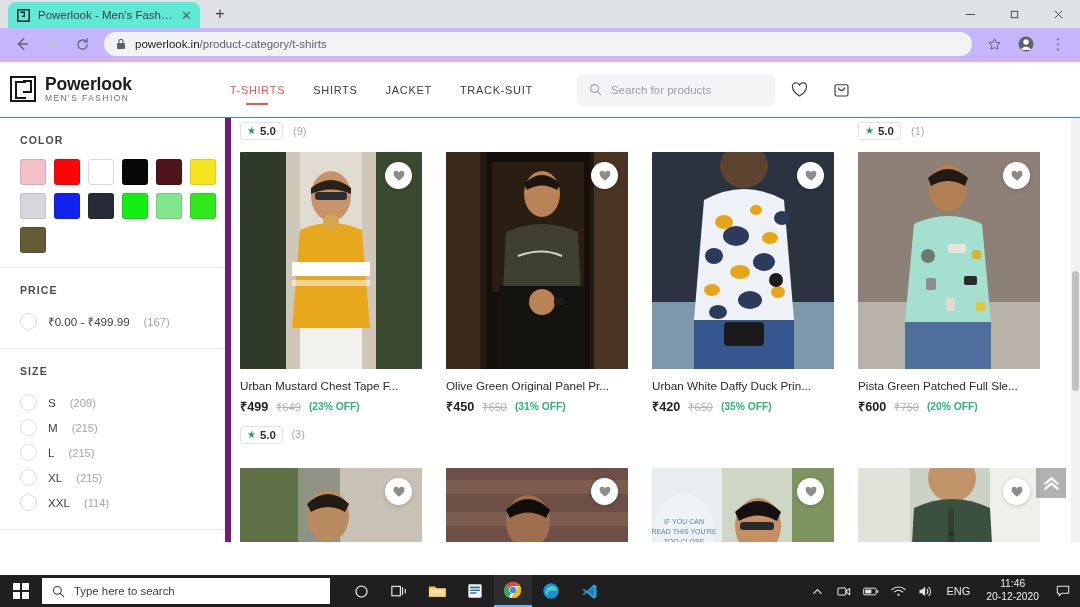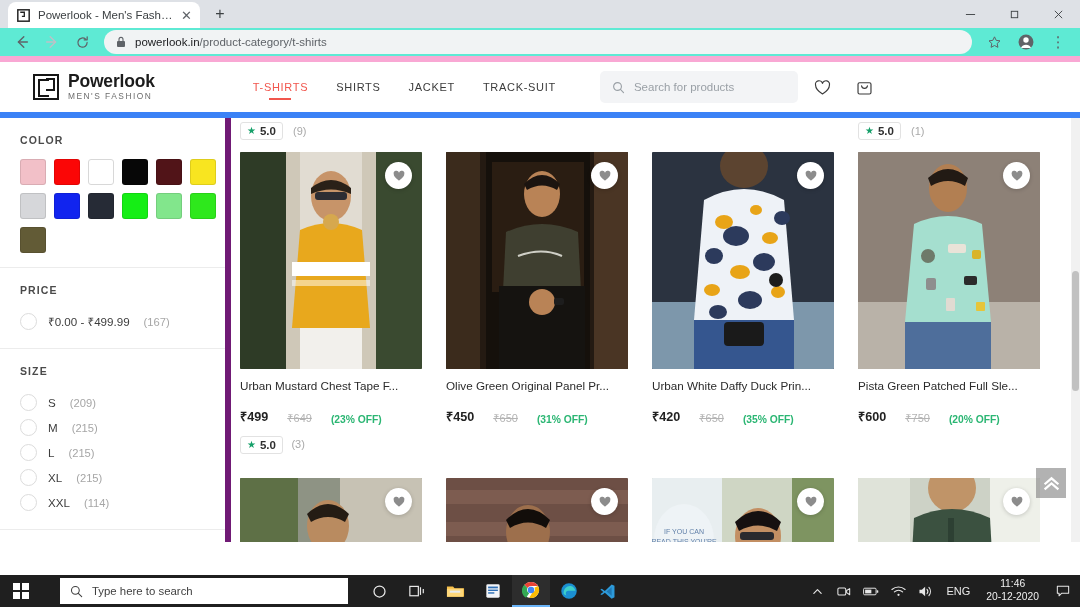--- a/index.html
+++ b/index.html
@@ -10,21 +10,21 @@
     background: #ffffff;
   }
 
   
   .browser-titlebar {
     height: 28px; background: #dee1e6;
     display: flex; align-items: flex-end; position: relative;
   }
   .tab {
     margin-left: 8px; width: 192px; height: 26px;
-    background: #ffffff; border-radius: 8px 8px 0 0;
+    background: #5eead4; border-radius: 8px 8px 0 0;
     display: flex; align-items: center; padding: 0 8px; gap: 7px;
     font-size: 11.5px; color: #3c4043;
   }
   .tab-favicon {
     width: 15px; height: 15px; flex: 0 0 15px;
     display: flex; align-items: center; justify-content: center;
   }
   .tab-title {
     flex: 1; white-space: nowrap; overflow: hidden;
     text-overflow: ellipsis; font-size: 11.5px;
@@ -39,43 +39,43 @@
     position: absolute; right: 0; top: 0; height: 28px;
     display: flex; align-items: center;
   }
   .win-btn {
     width: 44px; height: 28px; display: flex;
     align-items: center; justify-content: center;
     font-size: 11px; color: #3c4043; cursor: pointer;
   }
 
   .browser-toolbar {
-    height: 34px; background: #5eead4;
+    height: 34px; background: #c4b5fd;
     display: flex; align-items: center; gap: 2px; padding: 0 8px;
-    border-bottom: 6px solid #f9a8d4;
+    border-bottom: 2px solid #f9a8d4;
   }
   .nav-btn {
     width: 28px; height: 28px; border-radius: 50%;
     display: flex; align-items: center; justify-content: center;
     color: #5f6368; font-size: 14px; cursor: pointer;
   }
   .omnibox {
     flex: 1; height: 24px; margin: 0 6px;
     background: #f1f3f4; border-radius: 13px;
     display: flex; align-items: center; padding: 0 12px; gap: 9px;
   }
   .omni-url { font-size: 11.5px; color: #5f6368; white-space: nowrap; }
   .omni-url b { color: #202124; font-weight: 400; }
   .toolbar-right { display: flex; align-items: center; gap: 4px; }
 
   
   .site-header {
     height: 56px; background: #fff;
     display: flex; align-items: center;
-    padding: 0 16px 0 33px; border-bottom: 6px solid #3b82f6;
+    padding: 0 16px 0 10px; border-bottom: 1px solid #3b82f6;
   }
   .brand { display: flex; align-items: center; gap: 9px; }
   .brand-mark {
     width: 26px; height: 26px; border: 2.6px solid #161616;
     position: relative; flex: 0 0 26px;
   }
   .brand-mark::before {
     content: ""; position: absolute; left: 3px; top: 3px;
     width: 9px; height: 14px; border: 2.2px solid #161616; border-right: none;
   }
@@ -180,21 +180,21 @@
     background: #ffffff; display: flex; align-items: center;
     justify-content: center; cursor: pointer;
     box-shadow: 0 1px 4px rgba(0,0,0,0.18);
   }
   .card-title {
     font-size: 11.7px; color: #2b2b2b; margin-top: 10px;
     white-space: nowrap; overflow: hidden; text-overflow: ellipsis;
     font-weight: 500; cursor: pointer;
   }
   .card-price-row {
-    margin-top: 16px; display: flex; align-items: flex-end; gap: 19px;
+    margin-top: 6px; display: flex; align-items: center; gap: 8px;
   }
   .price-now { font-size: 12.6px; color: #222; font-weight: bold; }
   .price-old { font-size: 11px; color: #b3b3b3; text-decoration: line-through; }
   .price-off { font-size: 10.3px; color: #2bb673; font-weight: bold; }
   .card-rating { margin-top: 9px; }
 
   
   .scroll-top {
     position: absolute; right: 14px; bottom: 44px;
     width: 30px; height: 30px; background: rgba(130,130,130,0.62);
@@ -215,21 +215,21 @@
     position: absolute; left: 0; bottom: 0; width: 1080px; height: 32px;
     background: #1f1f1f; display: flex; align-items: center;
   }
   .start-btn {
     width: 42px; height: 32px; display: flex;
     align-items: center; justify-content: center; cursor: pointer;
   }
   .tb-search {
     width: 288px; height: 26px; background: #ffffff;
     display: flex; align-items: center; gap: 9px; padding: 0 10px;
-    margin-left: 18px; cursor: text;
+    margin-left: 0; cursor: text;
   }
   .tb-search span { font-size: 11.4px; color: #404040; }
   .tb-icons { display: flex; align-items: center; margin-left: 12px; }
   .tb-icon {
     width: 38px; height: 32px; display: flex;
     align-items: center; justify-content: center; cursor: pointer;
   }
   .tb-icon.active { background: #2d2d2d; border-bottom: 2px solid #6ab4f8; }
   .tray {
     margin-left: auto; display: flex; align-items: center;

